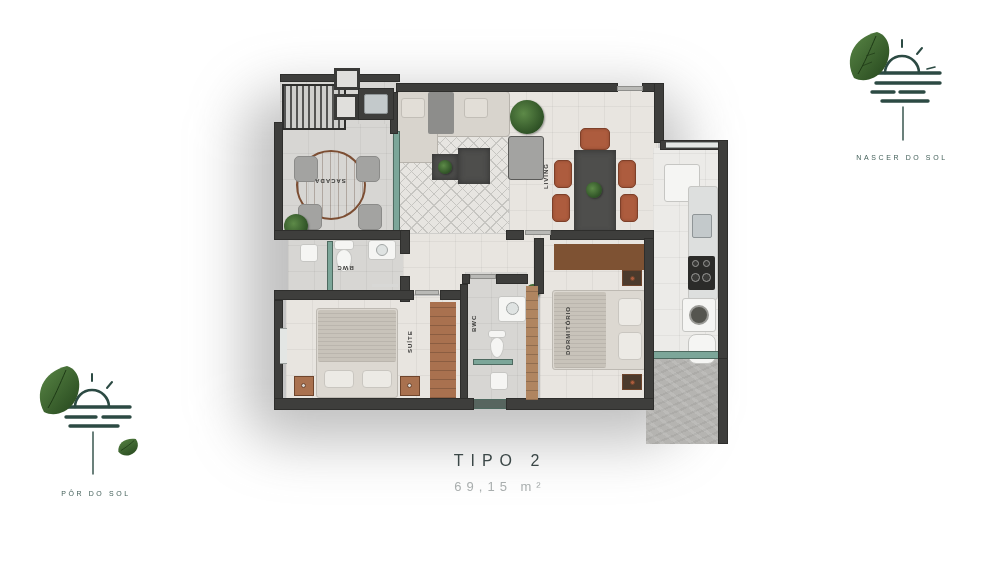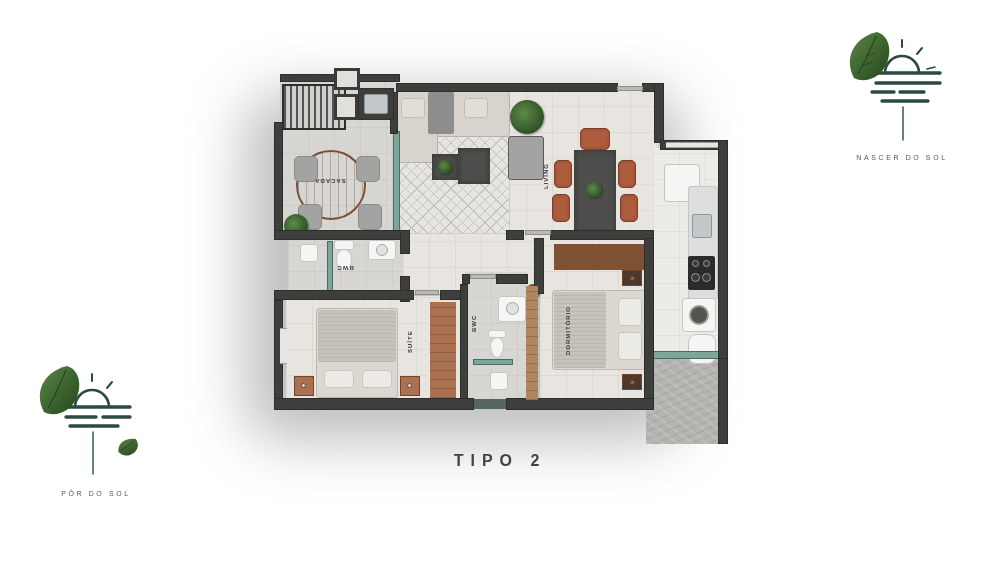--- a/index.html
+++ b/index.html
@@ -1,20 +1,20 @@
 <!DOCTYPE html>
 <html><head>
 <meta charset="utf-8">
 <style>
   html,body{margin:0;padding:0;background:#ffffff;font-family:"Liberation Sans",sans-serif;}
   .page{position:relative;width:1000px;height:562px;background:#ffffff;overflow:hidden;}
 
   
   .caption{position:absolute;left:0;top:452px;width:1000px;text-align:center;}
-  .caption-title{font-size:16px;font-weight:bold;letter-spacing:7px;color:#3b4747;white-space:pre;}
+  .caption-title{font-size:16px;font-weight:normal;letter-spacing:7px;color:#3b4747;white-space:pre;}
   .caption-area{margin-top:9px;font-size:13px;letter-spacing:5px;color:#a9aeae;white-space:pre;}
 
   
   .logo{position:absolute;text-align:center;}
   .logo-label{font-size:7px;letter-spacing:2.6px;color:#44605a;margin-top:2px;white-space:pre;}
 
   
   .plan-shadow{position:absolute;left:244px;top:92px;width:440px;height:350px;
     background:rgba(90,90,90,0.38);filter:blur(28px);border-radius:40px;}
   .plan{position:absolute;left:268px;top:58px;width:468px;height:388px;}
@@ -265,14 +265,15 @@
 
     <div class="grille" style="left:14px;top:26px;width:64px;height:46px"></div>
     <div class="shaft" style="left:66px;top:10px;width:26px;height:22px"></div>
     <div class="shaft" style="left:66px;top:36px;width:24px;height:26px"></div>
     <div class="wall" style="left:90px;top:30px;width:36px;height:32px;z-index:7"></div>
     <div class="steel" style="left:96px;top:36px;width:24px;height:20px;z-index:8"></div>
   </div>
 
   <div class="caption">
     <div class="caption-title">TIPO 2</div>
+    <div class="caption-area">69,15 m²</div>
   </div>
 </div>
 
 </body></html>

